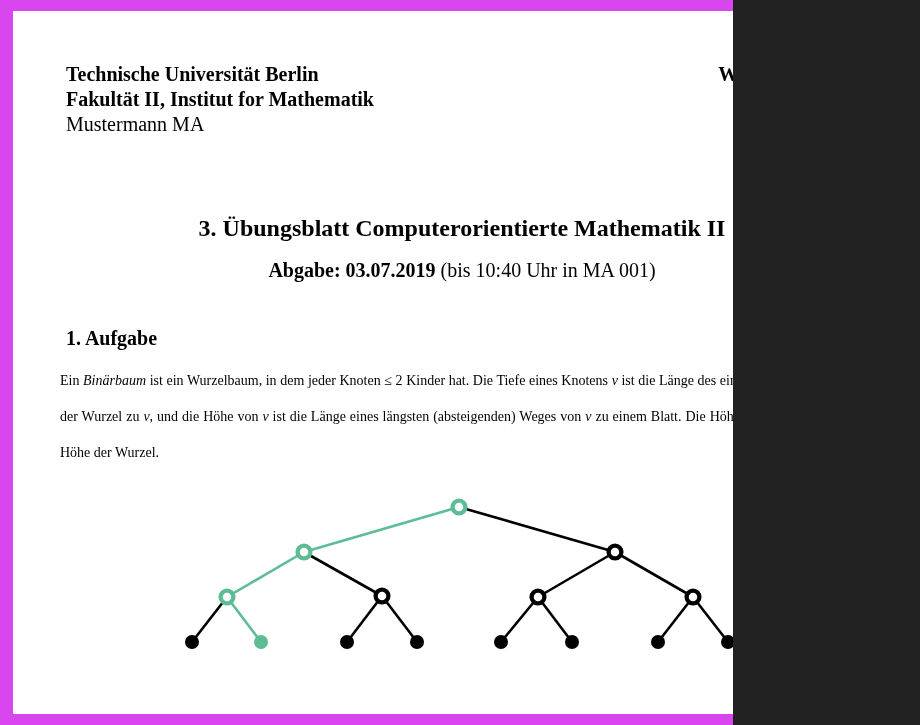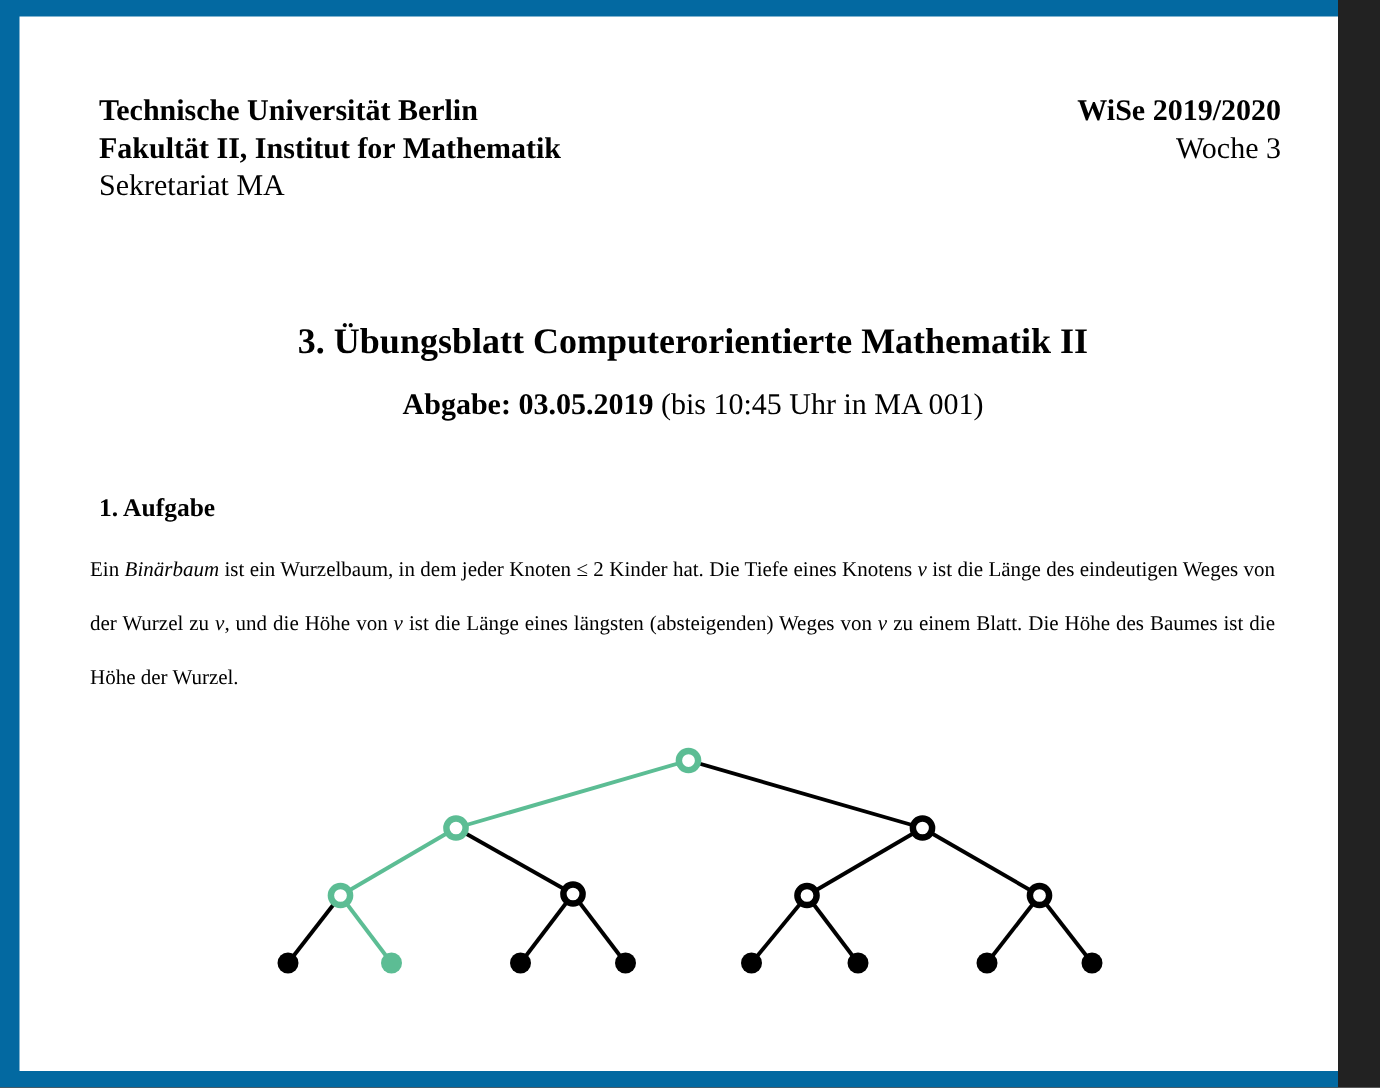--- a/index.html
+++ b/index.html
@@ -1,20 +1,20 @@
 <!DOCTYPE html>
 <html><head>
 <meta charset="utf-8">
 <style>
   html, body { margin: 0; padding: 0; background: #222; }
   .page {
     position: relative;
-    width: 892px;
+    width: 733px;
     height: 725px;
-    background: #0369a1;
+    background: #d946ef;
     overflow: hidden;
   }
   .sheet {
     position: absolute;
     left: 13px; top: 11px;
     width: 898px; height: 703px;
     background: #ffffff;
     color: #000;
     font-family: "Liberation Serif", serif;
   }
@@ -45,21 +45,21 @@
   .notice {
     left: 0; right: 0; top: 282px;
     text-align: center;
     font-size: 20px; font-weight: bold; line-height: 26px;
   }
   .exercise-row {
     left: 53px; right: 57px; top: 314px;
     display: flex;
     justify-content: space-between;
     align-items: baseline;
-    font-size: 17px; line-height: 27px;
+    font-size: 20px; line-height: 27px;
   }
   .exercise-label { font-weight: bold; }
   .paragraph {
     left: 47px; top: 352px;
     width: 790px;
     font-size: 14px;
     line-height: 36px;
     text-align: justify;
   }
   .tree-svg {
@@ -69,32 +69,32 @@
 </style>
 </head>
 <body>
 
 <div class="page">
   <div class="sheet">
 
     <div class="abs header-left">
       <div class="b">Technische Universität Berlin</div>
       <div class="b">Fakultät II, Institut for Mathematik</div>
-      <div>Sekretariat MA</div>
+      <div>Mustermann MA</div>
     </div>
 
     <div class="abs header-right">
       <div class="b">WiSe 2019/2020</div>
       <div>Woche 3</div>
     </div>
 
     <div class="abs doc-title">3. Übungsblatt Computerorientierte Mathematik II</div>
 
     <div class="abs submission">
-      <span class="b">Abgabe: 03.05.2019</span><span> (bis 10:45 Uhr in MA 001)</span>
+      <span class="b">Abgabe: 03.07.2019</span><span> (bis 10:40 Uhr in MA 001)</span>
     </div>
 
 
     <div class="abs exercise-row">
       <span class="exercise-label">1. Aufgabe</span>
     </div>
 
     <div class="abs paragraph"><span>Ein </span><span style="font-style: italic;">Binärbaum</span><span> ist ein Wurzelbaum, in dem jeder Knoten ≤ 2 Kinder hat. Die Tiefe eines Knotens </span><span style="font-style: italic;">v</span><span> ist die Länge des eindeutigen Weges von der Wurzel zu </span><span style="font-style: italic;">v</span><span>, und die Höhe von </span><span style="font-style: italic;">v</span><span> ist die Länge eines längsten (absteigenden) Weges von </span><span style="font-style: italic;">v</span><span> zu einem Blatt. Die Höhe des Baumes ist die Höhe der Wurzel.</span></div>
 
     <svg class="abs tree-svg" viewBox="0 0 898 703">

